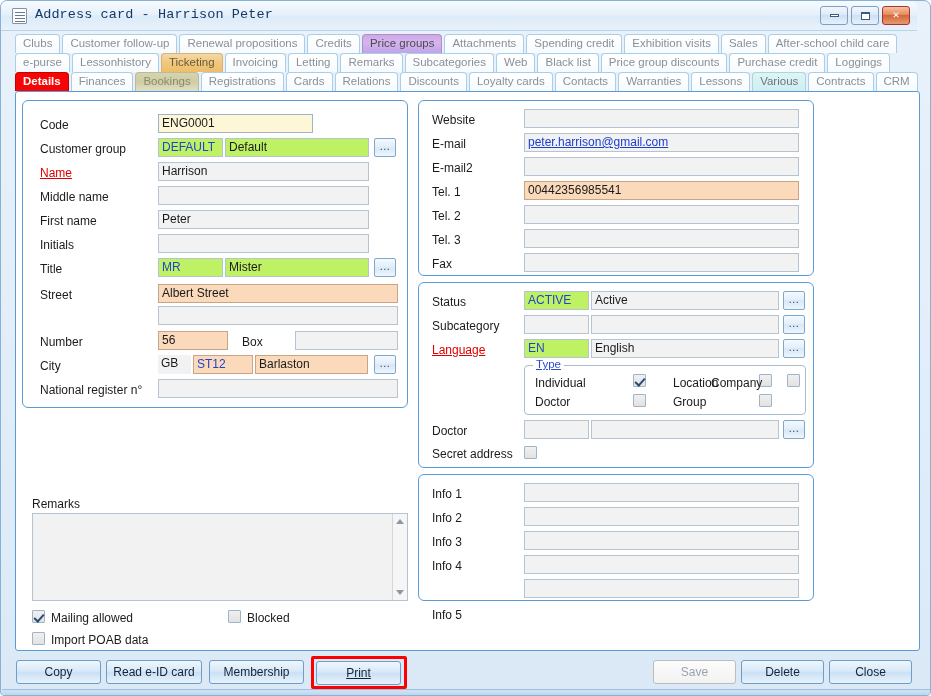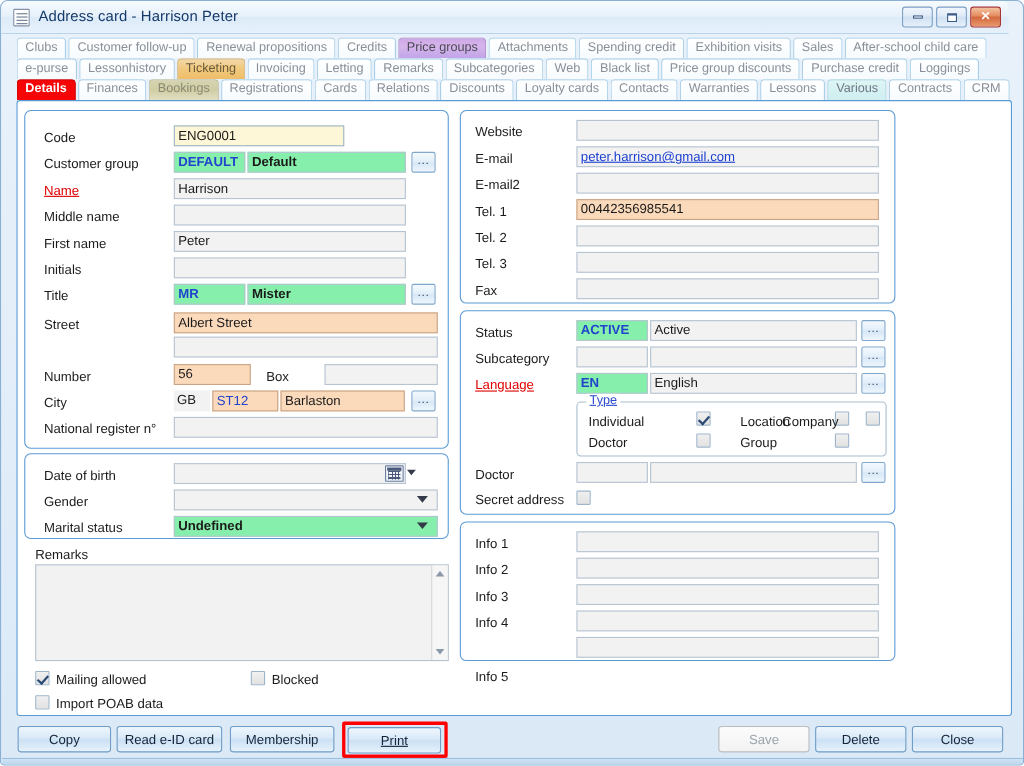--- a/index.html
+++ b/index.html
@@ -21,20 +21,21 @@
     border: 1px solid #8ab0d4;
     border-radius: 7px 7px 4px 4px;
     overflow: hidden;
   }
   .titlebar {
     position: absolute; left: 0; top: 0;
     width: 916px; height: 30px;
     background: linear-gradient(to bottom, #f6fbff 0%, #e6f0fa 48%, #dcebf8 52%, #e7f1fb 100%);
     border-bottom: 1px solid #b9d3ea;
     border-radius: 6px 6px 0 0;
+    font-family: Liberation Mono, monospace;
   }
   .title-icon {
     position: absolute; left: 11px; top: 7px;
     width: 15px; height: 16px;
     background: #fdfdfd;
     border: 1px solid #8592a8;
     border-radius: 1px;
   }
   .title-icon::before {
     content: "";
@@ -153,21 +154,21 @@
     height: 19px;
     border: 1px solid #b6c4d2;
     background: #f2f2f2;
     font-size: 12px;
     color: #1b1b1b;
     padding: 0 3px;
     line-height: 17px;
     white-space: nowrap;
     overflow: hidden;
   }
-  .fld.white { background: #86efac; font-weight: bold; }
+  .fld.white { background: #bef264; }
   .fld.yellow { background: #fdf7d7; border-color: #9cb3c9; }
   .fld.orange { background: #fbd9bb; border-color: #c9a486; }
   .fld.code { color: #2244cc; }
   .fld.codegrey { background: #ececec; border-color: #c3c3c3; color: #1b1b1b; }
   .fld.link { color: #1b3fd0; text-decoration: underline; }
 
   .ellipsis-btn {
     position: absolute;
     width: 22px; height: 19px;
     border: 1px solid #7fa8cc;
@@ -405,34 +406,20 @@
       <div class="lbl" style="left:17px; top:258px;">City</div>
       <div class="fld codegrey" style="left:135px; top:254px; width:33px; border:none; background:#f2f2f2;">GB</div>
       <div class="fld orange code" style="left:170px; top:254px; width:60px;">ST12</div>
       <div class="fld orange" style="left:232px; top:254px; width:113px;">Barlaston</div>
       <div class="ellipsis-btn" style="left:351px; top:254px;">...</div>
 
       <div class="lbl" style="left:17px; top:282px;">National register n°</div>
       <div class="fld" style="left:135px; top:278px; width:240px;"></div>
     </div>
 
-    <div class="gbox" style="left:6px; top:320px; width:386px; height:78px;">
-      <div class="lbl" style="left:17px; top:12px;">Date of birth</div>
-      <div class="fld" style="left:135px; top:8px; width:211px;"></div>
-      <div class="cal-btn" style="left:327px; top:10px;"></div>
-      <div class="combo-arrow" style="left:347px; top:14px; border-top-width:5px; border-left-width:4px; border-right-width:4px;"></div>
-
-      <div class="lbl" style="left:17px; top:36px;">Gender</div>
-      <div class="fld" style="left:135px; top:32px; width:240px;"></div>
-      <div class="combo-arrow" style="left:356px; top:38px;"></div>
-
-      <div class="lbl" style="left:17px; top:60px;">Marital status</div>
-      <div class="fld white" style="left:135px; top:56px; width:240px;">Undefined</div>
-      <div class="combo-arrow" style="left:356px; top:62px;"></div>
-    </div>
 
     <div class="lbl" style="left:16px; top:405px;">Remarks</div>
     <div class="remarks-box" style="left:16px; top:421px; width:376px; height:88px;">
       <div class="scrollbar">
         <div class="sb-arrow sb-up"></div>
         <div class="sb-arrow sb-down"></div>
       </div>
     </div>
 
     <div class="chk on" style="left:16px; top:518px;"></div>

